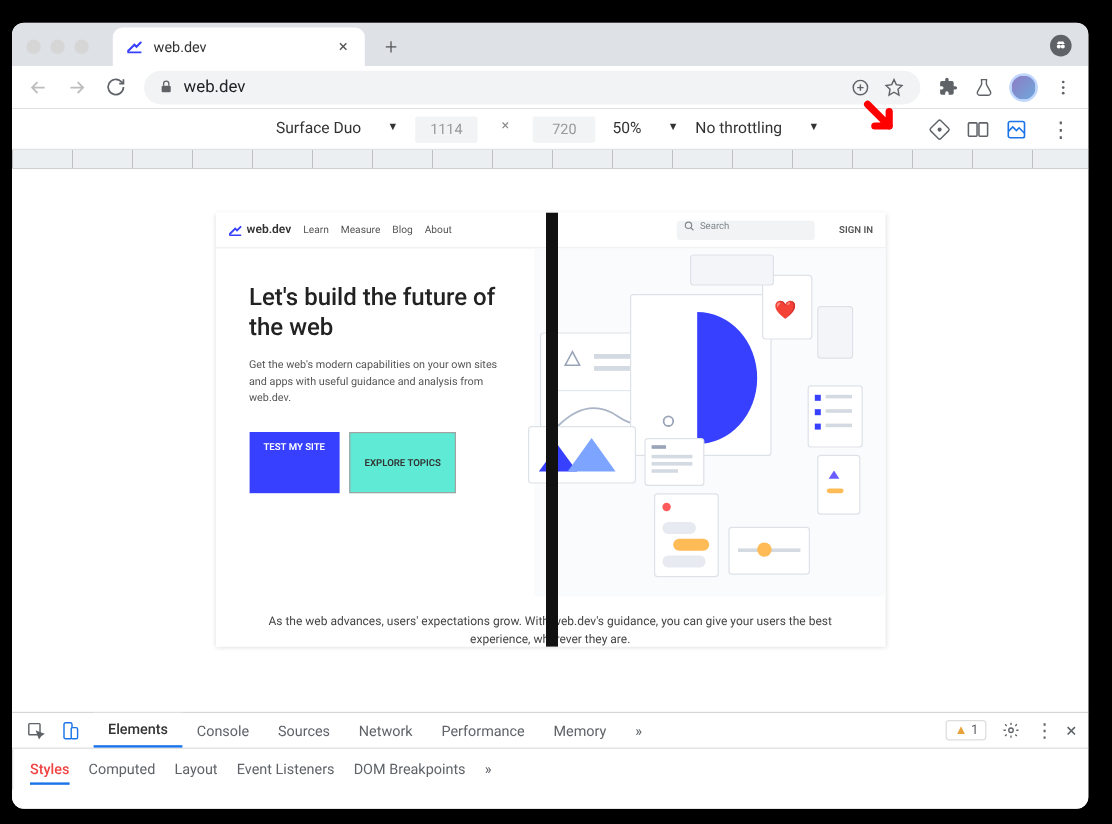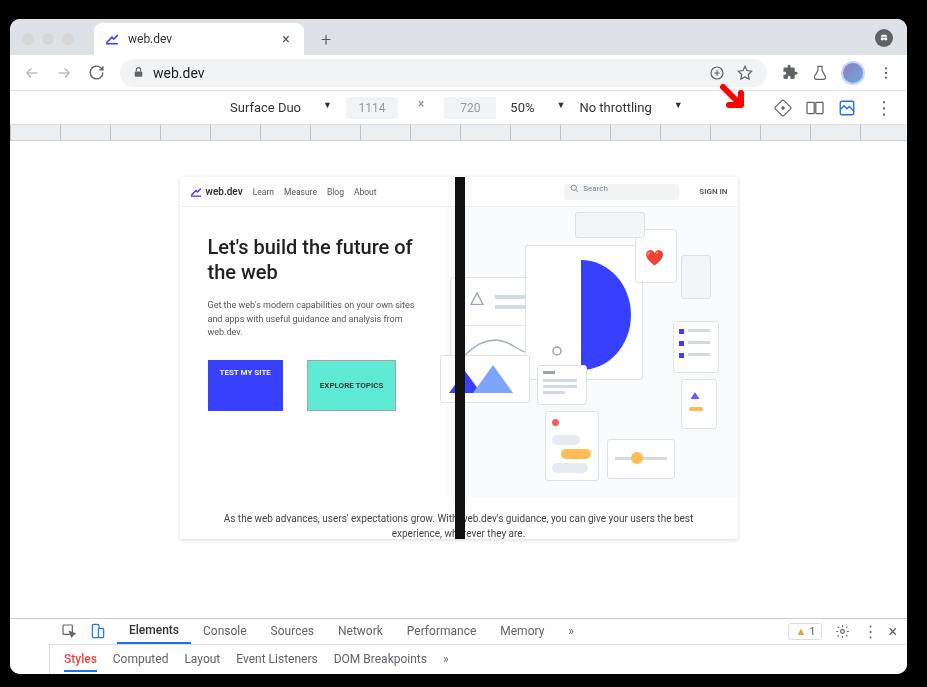--- a/index.html
+++ b/index.html
@@ -48,29 +48,29 @@
   
   .wd-header { height: 30px; border-bottom: 1px solid #eee; display: flex; align-items: center; padding: 0 10px; gap: 10px; font-size: 8.5px; }
   .wd-logo { display: flex; align-items: center; gap: 4px; font-weight: 600; font-size: 10px; color:#333; }
   .wd-nav { display: flex; gap: 10px; color: #555; }
   .wd-search { margin-left: auto; width: 115px; height: 16px; background: #f1f3f4; border-radius: 3px; display:flex; align-items:flex-start; padding:0 6px; gap:4px; font-size:8px; color:#80868b; }
   .wd-signin { font-size: 8px; font-weight: 600; color: #555; margin-left: 10px; }
   .wd-body { display: flex; height: 290px; }
   .wd-left { width: 265px; padding: 28px 20px 20px 28px; }
   .wd-h1 { font-size: 20px; font-weight: 500; color: #222; line-height: 1.25; margin-bottom: 14px; }
   .wd-p { font-size: 9px; color: #555; line-height: 1.5; margin-bottom: 20px; }
-  .wd-btns { display:flex; gap:24px;text-align:right; }
+  .wd-btns { display:flex; gap:8px;text-align:right; }
   .wd-btn-primary { background: #3740ff; color: #fff; font-size: 8px; font-weight: 600; padding: 8px 12px; }
   .wd-btn-secondary { background: #5eead4; border: 1px solid #a3a3a3; color: #333; font-size: 8px; font-weight: 600; padding: 20px 12px; }
   .wd-right { flex: 1; position: relative; background: #fafbfc; }
   .wd-footer { padding: 14px 30px; font-size: 10px; color: #444; text-align: center; line-height: 1.5; }
   
   .ill { position:absolute; background:#fff; border:1px solid #dde2e8; border-radius:3px; }
   
-  .devtools { height: 56px; background: #fff; border-top: 1px solid #ccc; display: flex; flex-direction: column; padding-left: 39px; }
+  .devtools { height: 81px; background: #fff; border-top: 1px solid #ccc; display: flex; flex-direction: column; }
   .dt-tabs { height: 30px; display: flex; align-items: center; border-bottom: 1px solid #ddd; font-size: 12px; color: #5f6368; }
   .dt-left-icons { display: flex; gap: 8px; padding: 0 10px; align-items:center; }
   .dtab { padding: 0 12px; height: 100%; display:flex; align-items:center; cursor:pointer; }
   .dtab.active { color: #333; border-bottom: 2px solid #1a73e8; background:#fff; font-weight:500; }
   .dt-right { margin-left: auto; display: flex; align-items: center; gap: 10px; padding: 0 10px; }
   .warn-badge { display:flex; align-items:center; gap:3px; border:1px solid #ddd; border-radius:3px; padding:1px 6px; font-size:11px; color:#5f6368; }
   .warn-tri { color:#e8a23b; font-size:11px; }
   .dt-sub { height: 34px; display: flex; }
   .breadcrumb { display:flex; align-items:center; padding:0 8px; gap:4px; font-size:12px; background:#fff; min-width:340px; }
   .bc-item { padding:3px 8px; color:#9336a3; }

